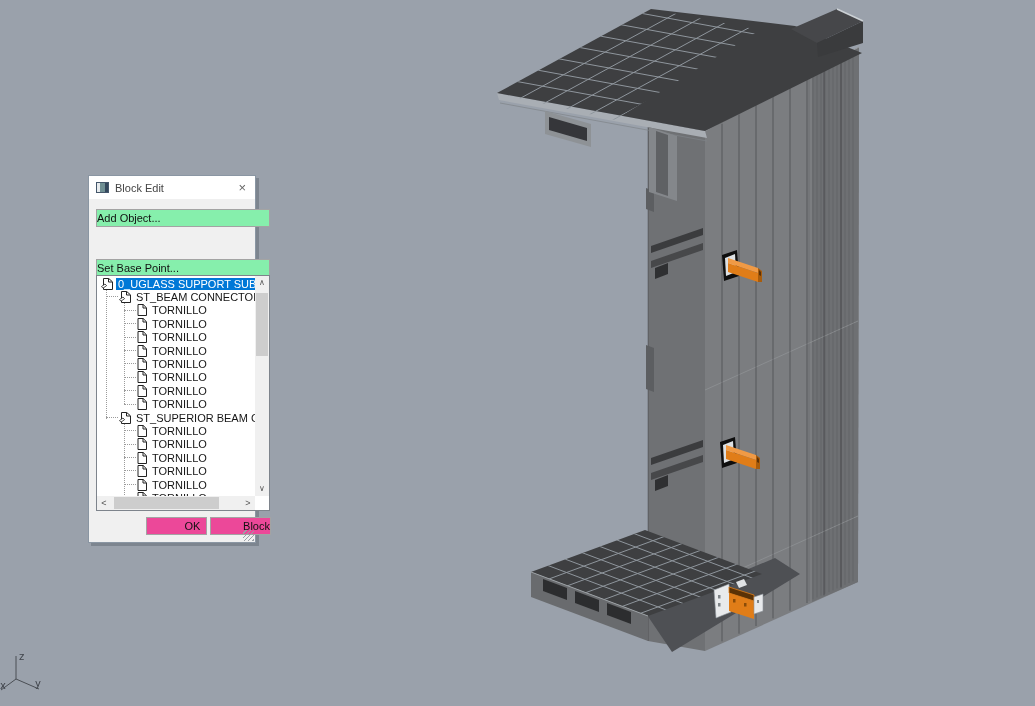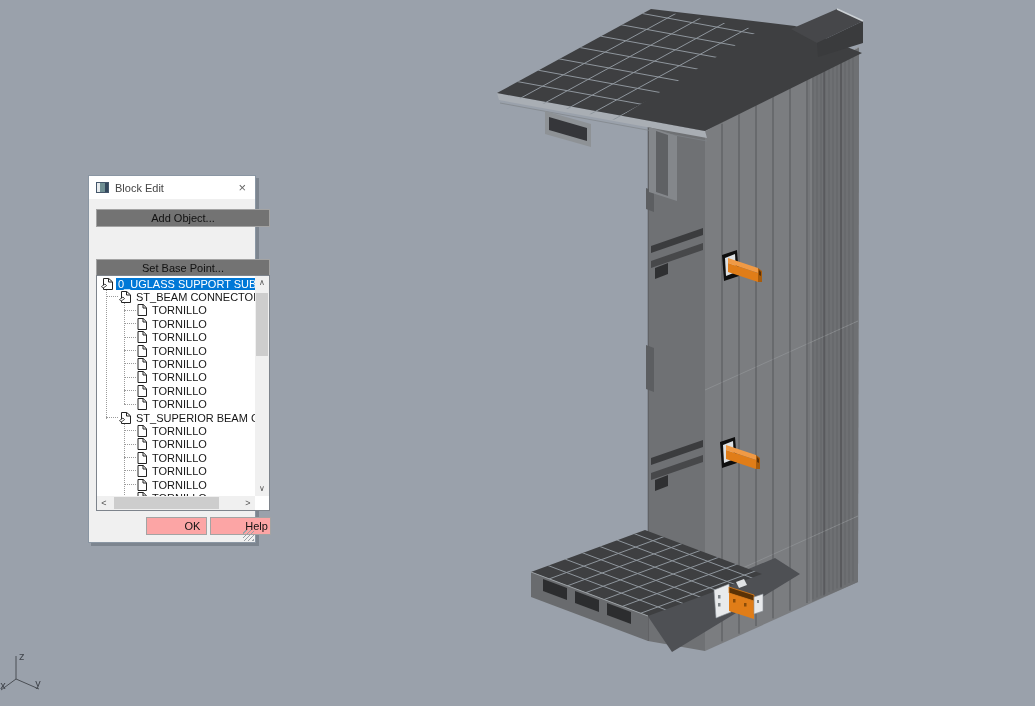--- a/index.html
+++ b/index.html
@@ -18,22 +18,22 @@
     box-shadow:3px 3px 0 rgba(96,105,116,.5);
     box-sizing:border-box;
   }
   .titlebar{height:23px;background:#fff;display:flex;align-items:center;padding:0 7px;box-sizing:border-box;}
   .title-icon{width:13px;height:11px;flex:0 0 auto;border:1px solid #44576b;box-sizing:border-box;
     background:linear-gradient(90deg,#e8ecee 0 3px,#6f8f93 3px 8px,#33475c 8px 13px);}
   .title-text{font-size:11px;color:#454545;margin-left:6px;flex:1;}
   .close{color:#666;font-size:13px;line-height:13px;padding:0 2px;}
   .abtn{
     position:absolute;left:7px;width:174px;height:18px;box-sizing:border-box;
-    background:#737373;border:1px solid #a3a3a3;
-    font-size:11px;color:#111;text-align:center;line-height:16px;
+    background:#86efac;border:1px solid #a3a3a3;
+    font-size:11px;color:#111;text-align:left;line-height:16px;
   }
   .treebox{
     position:absolute;left:7px;top:99px;width:174px;height:236px;box-sizing:border-box;
     background:#fff;border:1px solid #7e848c;
   }
   .rows{position:absolute;left:0;top:1px;right:14px;bottom:14px;overflow:hidden;}
   .row{height:13.4px;display:flex;align-items:center;font-size:11px;color:#151515;
        position:relative;white-space:nowrap;box-sizing:border-box;}
   .row .ticon{flex:0 0 auto;margin-right:3px;}
   .row .lbl{padding:0 2px;overflow:hidden;}
@@ -41,21 +41,21 @@
   .stub{position:absolute;top:6px;height:0;width:12px;border-top:1px dotted #9b9b9b;}
   .tguide{position:absolute;width:0;border-left:1px dotted #9b9b9b;}
   .vsb{position:absolute;top:0;right:0;width:14px;bottom:14px;background:#f0f0f0;}
   .hsb{position:absolute;left:0;right:14px;bottom:0;height:14px;background:#f0f0f0;}
   .sbarrow{position:absolute;color:#555;font-size:8px;line-height:8px;text-align:center;width:14px;}
   .hsb .sbarrow{width:14px;height:14px;line-height:14px;font-size:9px;top:0;}
   .vthumb{position:absolute;left:1px;right:1px;top:17px;height:63px;background:#cdcdcd;}
   .hthumb{position:absolute;top:1px;bottom:1px;left:17px;width:105px;background:#cdcdcd;}
   .fbtn{
     position:absolute;top:341px;width:61px;height:18px;box-sizing:border-box;
-    background:#fca5a5;border:1px solid #a3a3a3;font-size:11px;color:#111;
+    background:#ec4899;border:1px solid #a3a3a3;font-size:11px;color:#111;
     text-align:center;line-height:16px;padding-left:32px;
   }
   .grip{
     position:absolute;right:1px;bottom:1px;width:11px;height:11px;
     background:repeating-linear-gradient(135deg,transparent 0 2px,#9aa0a6 2px 3px);
   }
 </style>
 </head>
 <body>
 
@@ -367,15 +367,15 @@
       <span class="sbarrow" style="bottom:3px">∨</span>
     </div>
     <div class="hsb">
       <span class="sbarrow" style="left:0">&lt;</span>
       <div class="hthumb"></div>
       <span class="sbarrow" style="right:0;left:auto">&gt;</span>
     </div>
   </div>
 
   <div class="fbtn" style="left:57px">OK</div>
-  <div class="fbtn" style="left:121px">Help</div>
+  <div class="fbtn" style="left:121px">Block</div>
   <div class="grip"></div>
 </div>
 
 </body></html>

